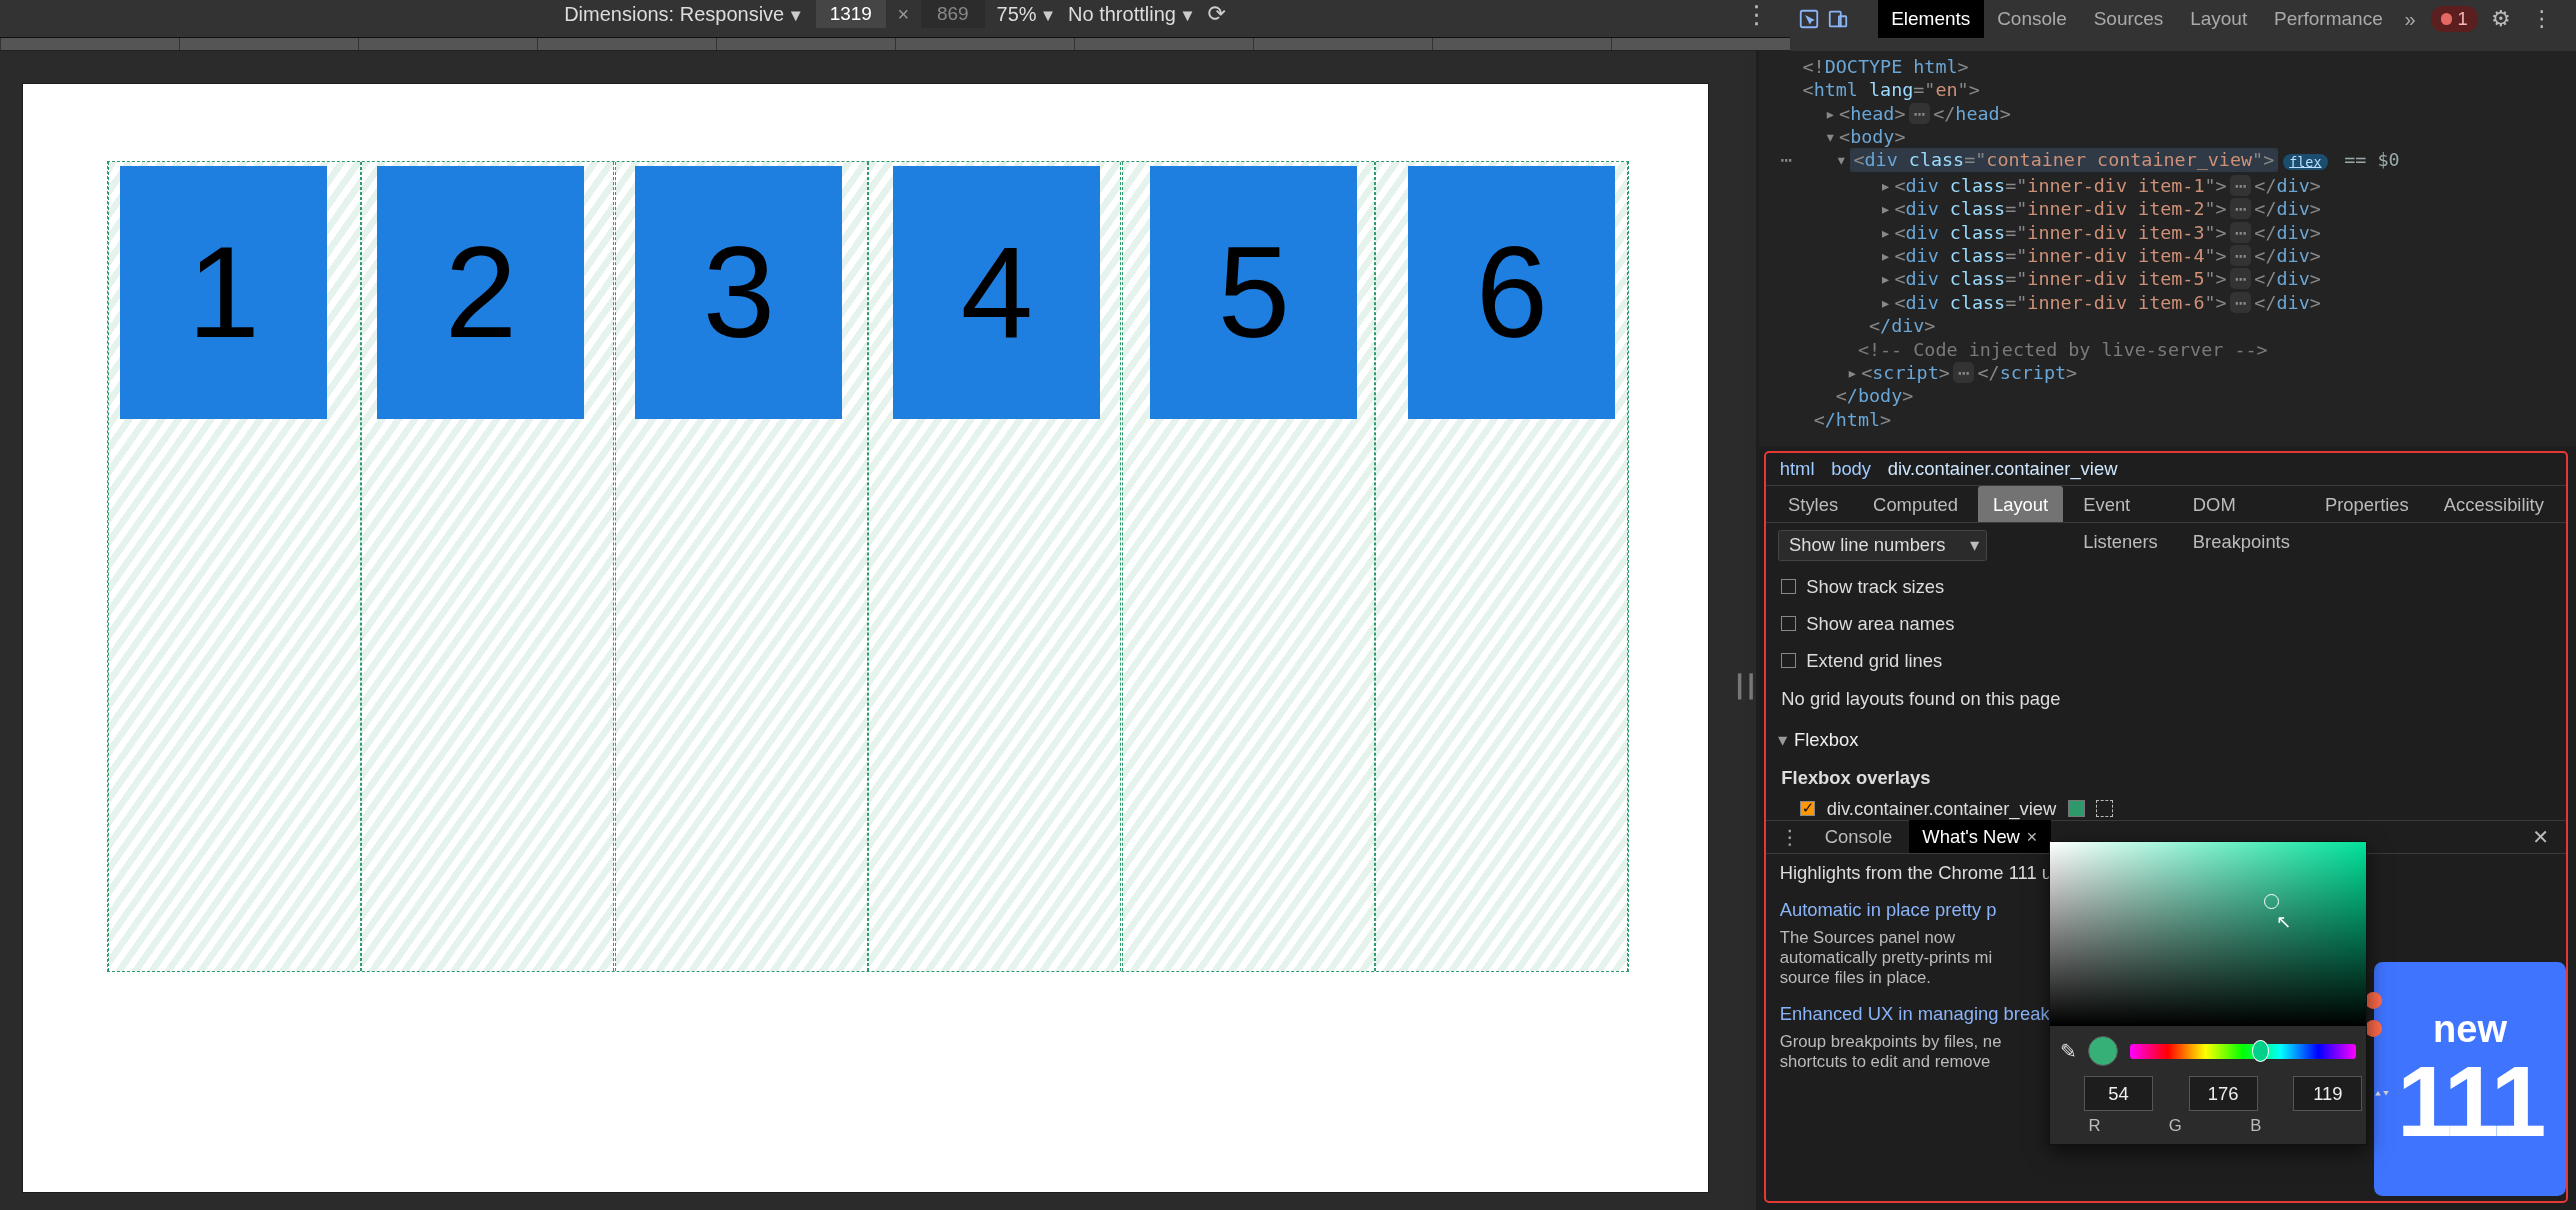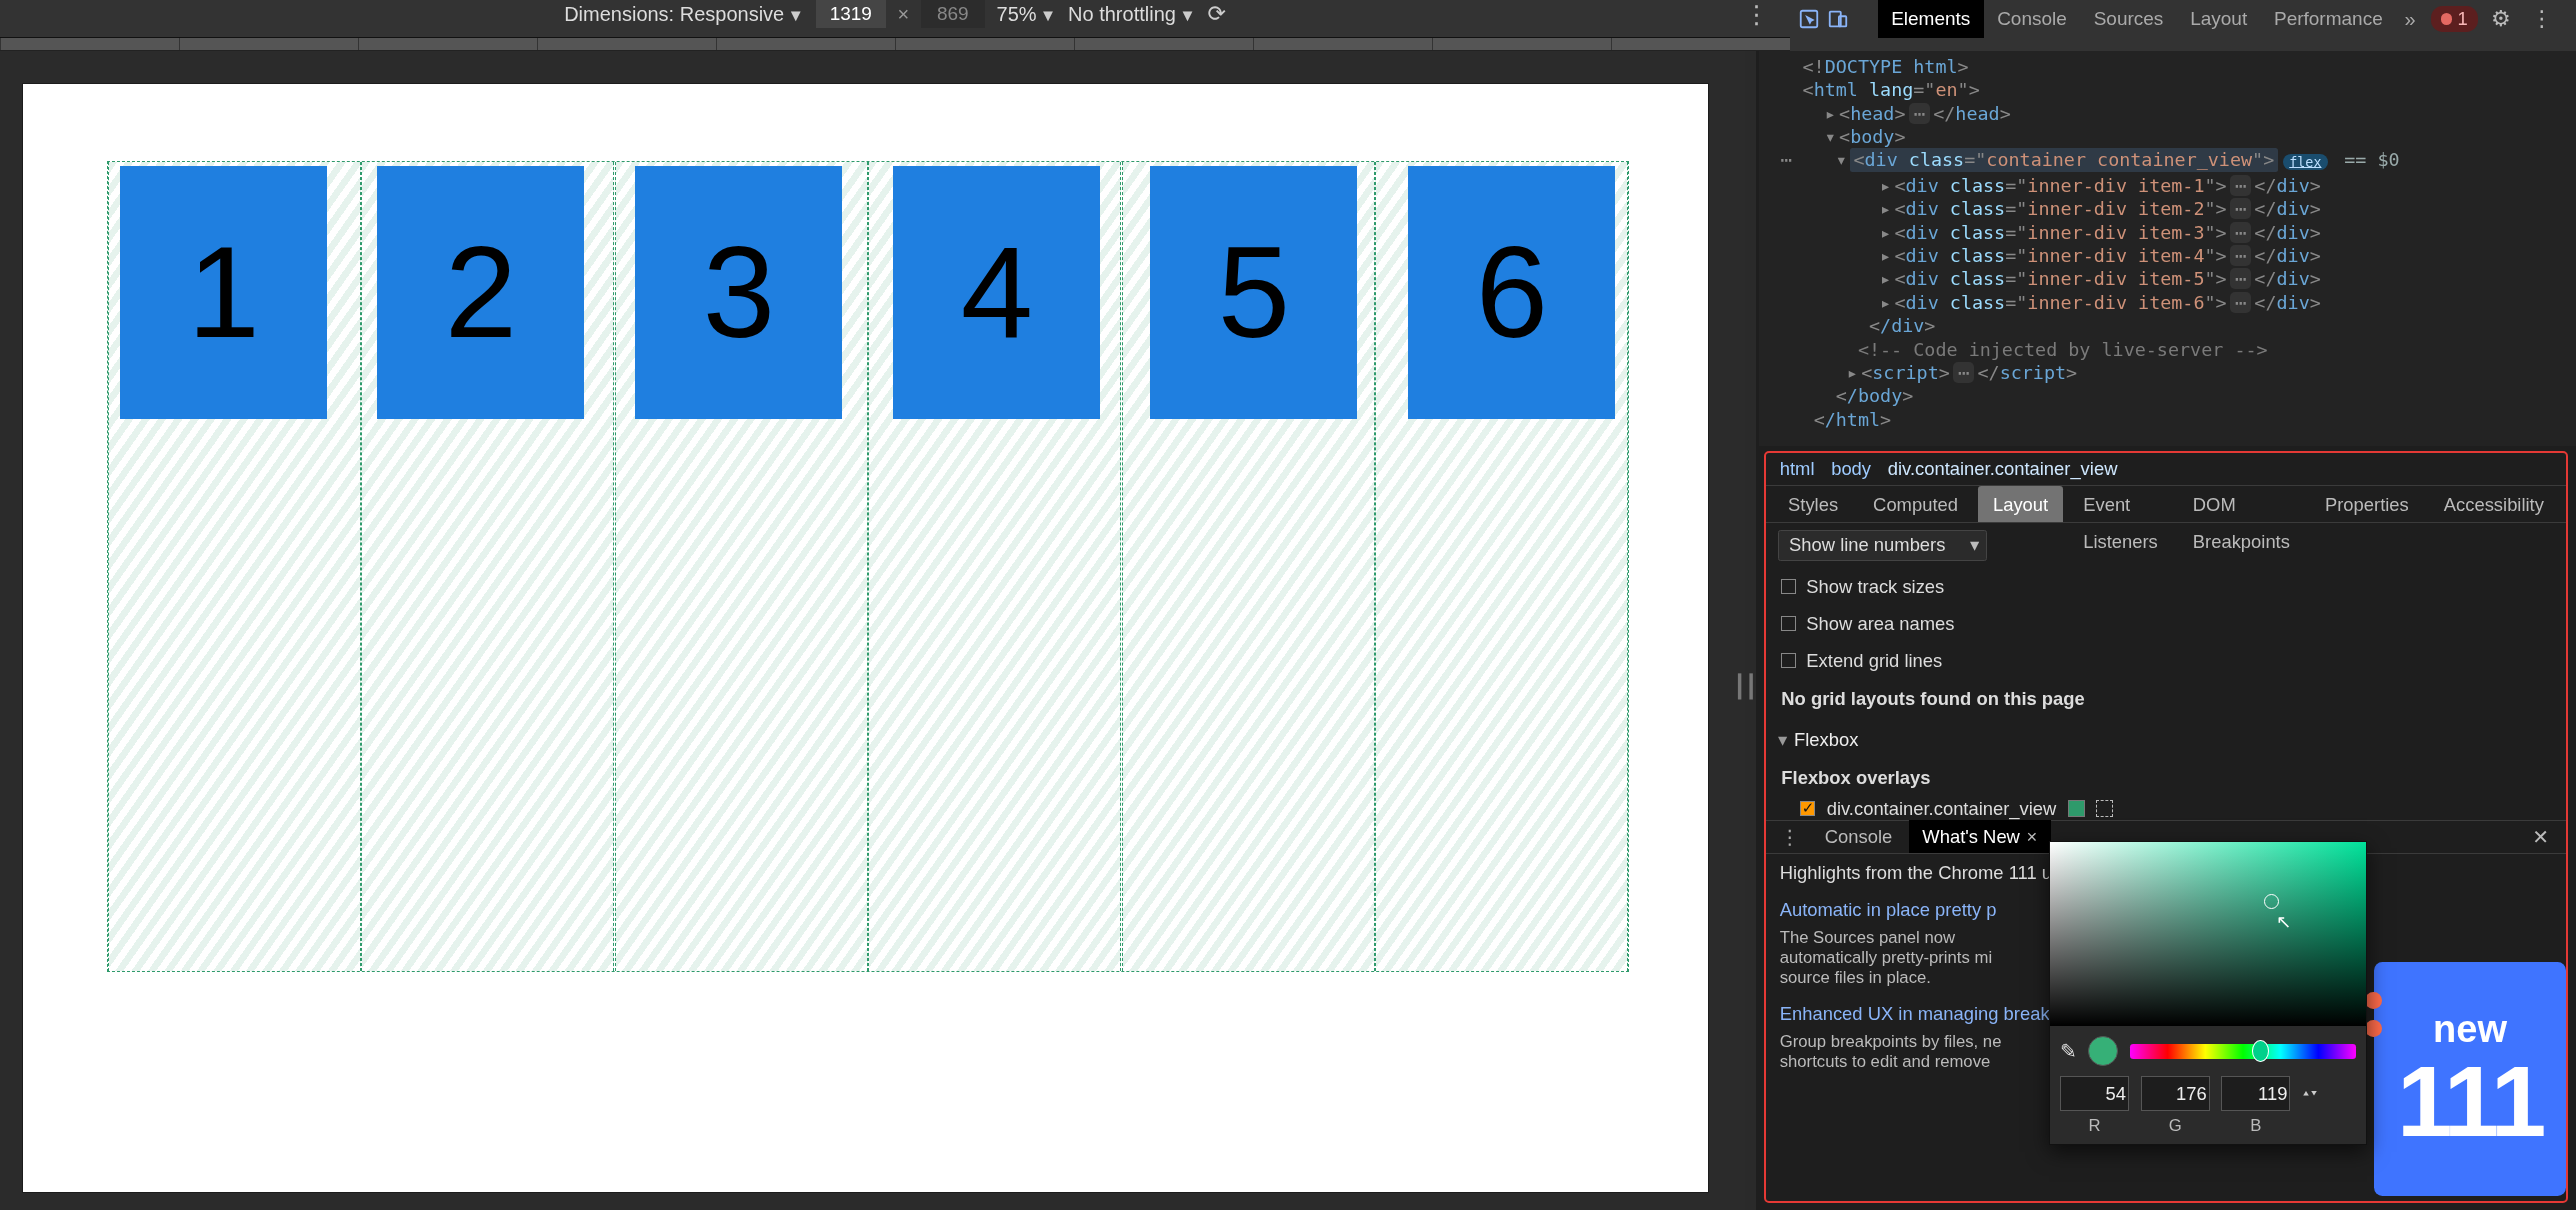--- a/index.html
+++ b/index.html
@@ -148,21 +148,21 @@
   .subtab { padding:0 15px; line-height:37px; color:#bbb; font-size:18.4px; cursor:pointer;}
   .subtab.active { background:#737373; color:#fff; border-radius:3.3px 3.3px 0 0;}
   .layout-body { padding:6.7px 11.7px 0 11.7px; color:#ddd; font-size:18.4px;}
   .select-like {
     background:#2b2b2b; color:#ddd; padding:3.3px 23.4px 3.3px 10px; border:0.8px solid #444; border-radius:2.5px;
     position:relative; width:209px;
   }
   .select-like::after { content:"▾"; position:absolute; right:6.7px; color:#bbb;}
   .chk { display:flex; align-items:center; gap:10px; margin:15px 3.3px; color:#ddd;}
   .chk .box { width:15px; height:15px; border:0.8px solid #888; background:#1e1e1e; }
-  .msg { color:#ddd; font-weight:700; margin:16.7px 3.3px 8.4px 3.3px; }
+  .msg { color:#ddd; font-weight:400; margin:16.7px 3.3px 8.4px 3.3px; }
   .section-h { color:#eee; margin:18.4px 0 6.7px 0; font-size:18.4px; display:flex; align-items:center; gap:6.7px;}
   .section-h .tri { color:#999;}
   .overlay-row { display:flex; align-items:center; gap:11.7px; margin:8.4px 0 0 22px;}
   .overlay-row .box { width:15px; height:15px; border:0.8px solid #888; background:#ff9800; position:relative;}
   .overlay-row .box.checked { background:#ff9800; }
   .overlay-row .box.checked::after { content:"✓"; color:#111; position:absolute; left:0.8px; top:-3.3px; font-size:15px;}
   .overlay-row .swatch { width:16.7px; height:16.7px; background:#2e9a6b; border:0.8px solid #777;}
   .overlay-row .dashed-ico { width:16.7px; height:16.7px; border:0.8px dashed #bbb;}
   
   .drawer {
@@ -201,21 +201,21 @@
   }
   .eyedrop { color:#ddd; font-size:20px;}
   .cur-sw { width:30px; height:30px; border-radius:50%; background:#36b077; border:1.7px solid #555;}
   .hue {
     flex:1; height:15px; border-radius:3.3px; position:relative;
     background: linear-gradient(to right,#ff00ff,#ff0000,#ffff00,#00ff00,#00ffff,#0000ff,#ff00ff);
   }
   .hue .knob { position:absolute; top:-3.3px; left:54%; width:16.7px; height:22px; background:#00d08a; border:1.7px solid #fff; border-radius:50%;}
   .rgb-row { display:flex; gap:11.7px; padding:0 10px 5px 10px; align-items:center;}
   .rgb-row input {
-    width:69px; height:35px; background:#1d1d1d; border:0.8px solid #555; color:#eee; text-align:right; font-size:18.4px;
+    width:69px; height:35px; background:#1d1d1d; border:0.8px solid #555; color:#eee; text-align:center; font-size:18.4px;margin-left:24px;
   }
   .rgb-lab { display:flex; gap:11.7px; padding:0 10px 8.4px 10px; color:#bbb; font-size:16.7px;}
   .rgb-lab span { width:69px; text-align:center;}
   
   .promo {
     position:absolute; left:2374px; top:962px; width:192px; height:234px;
     background:#3f74ff; border-radius:8.4px; color:#fff; display:flex; flex-direction:column;
     align-items:center; justify-content:center; z-index:10;
   }
   .promo .new { font-size:38px; font-weight:600; }

